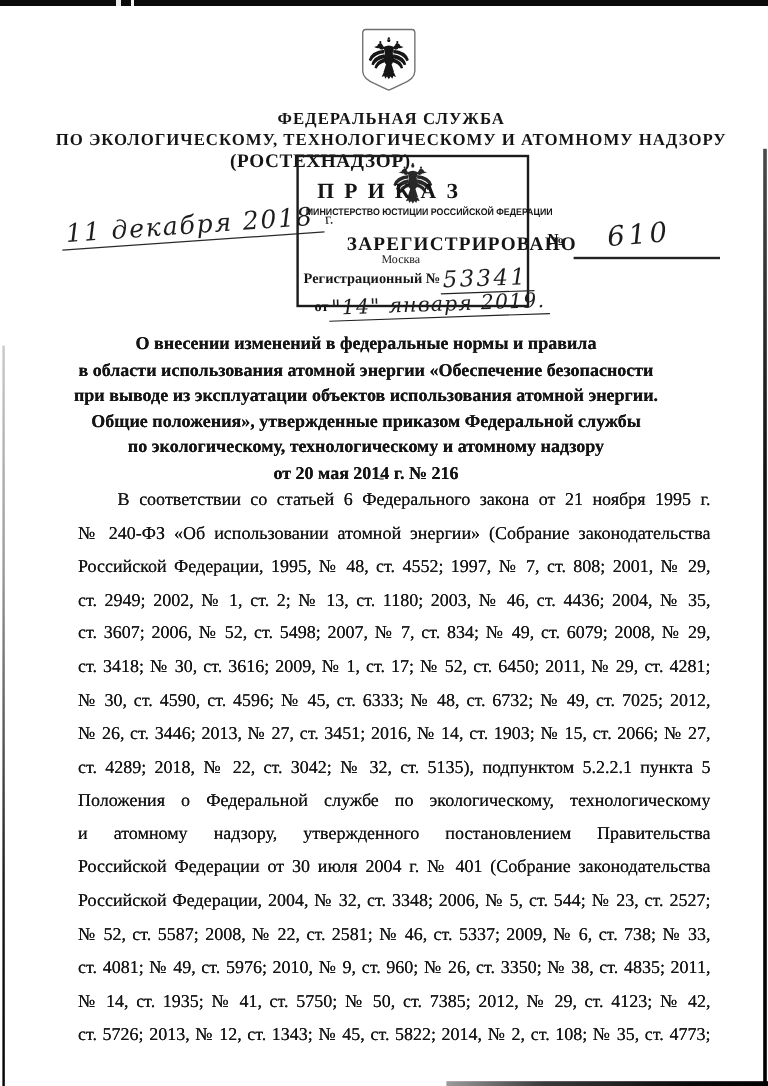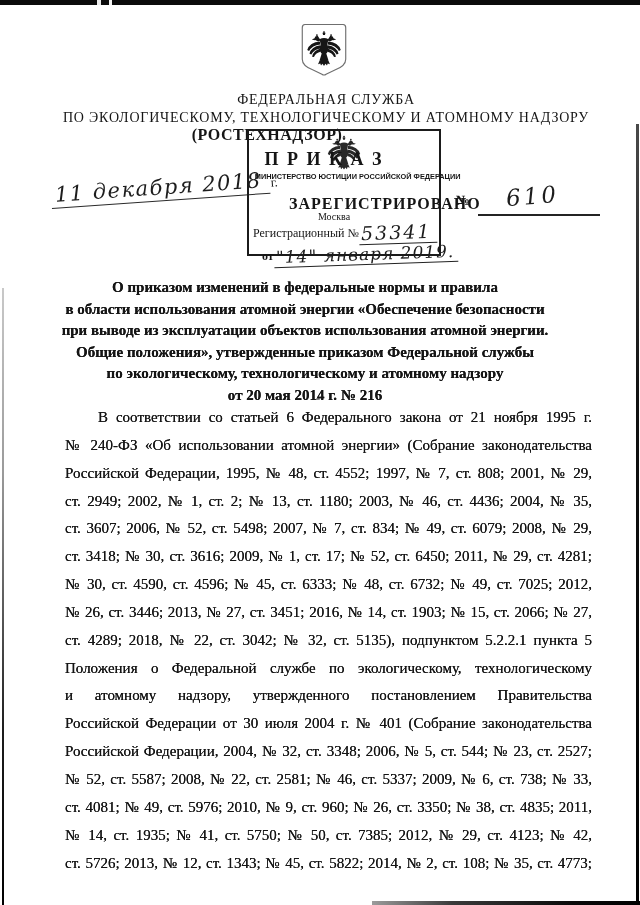--- a/index.html
+++ b/index.html
@@ -19,21 +19,21 @@
   .edge-bottom { left:372px; right:0; bottom:0; height:4px;
     background:linear-gradient(90deg,#9b9b9b 0%,#3a3a3a 30%,#0a0a0a 75%,#000 100%); }
   .speck { position:absolute; left:316px; top:398px; width:4px; height:2px; background:#8d8d8d; border-radius:1px; }
 
   
   .emblem-main { position:absolute; left:298px; top:23px; width:52px; height:60px; }
   .eagle-fill { fill:#161616; }
 
   
   .agency { position:absolute; left:20px; width:612px; top:91px; text-align:center;
-    font-weight:normal; font-size:14px; line-height:17.5px; letter-spacing:0.8px; }
+    font-weight:bold; font-size:14px; line-height:17.5px; letter-spacing:0.8px; }
   .org-short { position:absolute; left:0; width:534px; top:126px; text-align:center;
     font-weight:bold; font-size:16px; letter-spacing:0.5px; }
   .doc-type { position:absolute; left:4px; width:640px; top:149px; text-align:center;
     font-weight:bold; font-size:18px; letter-spacing:2px; }
   .city { position:absolute; left:28px; width:612px; top:211px; text-align:center; font-size:10px; }
 
   
   .hand { font-family:"DejaVu Serif", serif; font-style:italic; color:#1d1d1d; }
 
   .date-hand { position:absolute; left:52px; top:183px; transform:rotate(-4deg); transform-origin:left bottom; }
@@ -46,21 +46,21 @@
 
   
   .stamp { position:absolute; left:247px; top:129px; width:190px; height:123px;
     border:2px solid #1b1b1b; overflow:visible; }
   .emblem-stamp { position:absolute; left:76px; top:4px; width:38px; height:36px; opacity:.92; }
   .stamp-ministry { position:absolute; top:41px; left:-2px; width:194px; text-align:center; white-space:nowrap;
     font-family:"Liberation Sans", sans-serif; font-weight:bold; font-size:8px; transform:scaleX(.92); }
   .stamp-registered { position:absolute; top:64px; left:0; width:190px; text-align:center;
     font-weight:bold; font-size:16px; letter-spacing:1px;padding-left:40px; }
   .stamp-regnum { position:absolute; top:90px; left:4px; white-space:nowrap; }
-  .stamp-regnum .lbl { font-size:12px; font-weight:normal; }
+  .stamp-regnum .lbl { font-size:12px; font-weight:bold; }
   .stamp-regnum .hw { font-size:19px; letter-spacing:2px; border-bottom:1.5px solid #222;
     display:inline-block; transform:rotate(-2deg); padding:0 6px 0 2px; vertical-align:-2px; }
   .stamp-date { position:absolute; top:113px; left:13px; white-space:nowrap; }
   .stamp-date .lbl { font-size:12px; font-weight:bold; }
   .stamp-date .hw { font-size:17px; letter-spacing:1px; border-bottom:1.5px solid #222;
     display:inline-block; transform:rotate(-2deg); padding:0 4px 0 2px; }
 
   
   .title { position:absolute; left:40px; width:530px; top:277px; text-align:center;
     font-weight:bold; font-size:15px; line-height:21.5px; text-shadow:0 0 .4px #111; }
@@ -138,21 +138,21 @@
     <div class="stamp-registered">ЗАРЕГИСТРИРОВАНО</div>
     <div class="stamp-regnum">
       <span class="lbl">Регистрационный №</span><span class="hand hw">53341</span>
     </div>
     <div class="stamp-date">
       <span class="lbl">от</span><span class="hand hw">"14" января 2019.</span>
     </div>
   </div>
 
   <div class="title">
-    <div class="title-line">О приказом изменений в федеральные нормы и правила</div>
+    <div class="title-line">О внесении изменений в федеральные нормы и правила</div>
     <div class="title-line">в области использования атомной энергии «Обеспечение безопасности</div>
     <div class="title-line">при выводе из эксплуатации объектов использования атомной энергии.</div>
     <div class="title-line">Общие положения», утвержденные приказом Федеральной службы</div>
     <div class="title-line">по экологическому, технологическому и атомному надзору</div>
     <div class="title-line">от 20 мая 2014 г. № 216</div>
   </div>
 
   <div class="body-text">
     <div class="body-line first">В соответствии со статьей 6 Федерального закона от 21 ноября 1995 г.</div>
     <div class="body-line">№ 240-ФЗ «Об использовании атомной энергии» (Собрание законодательства</div>

